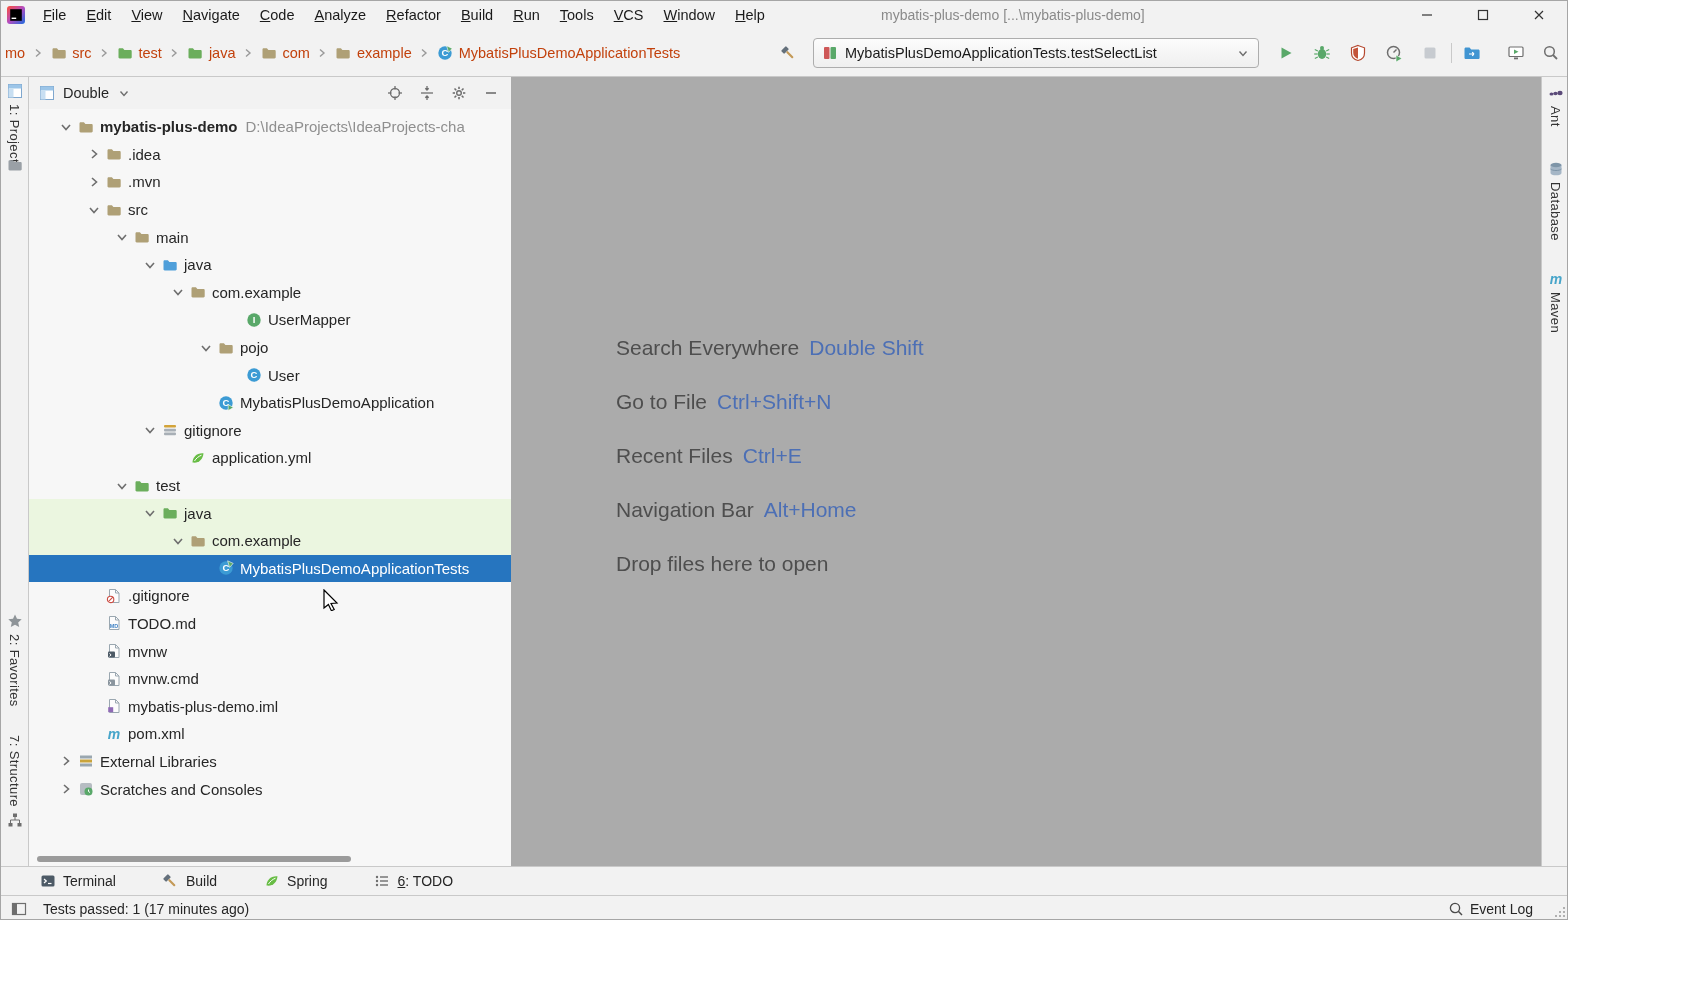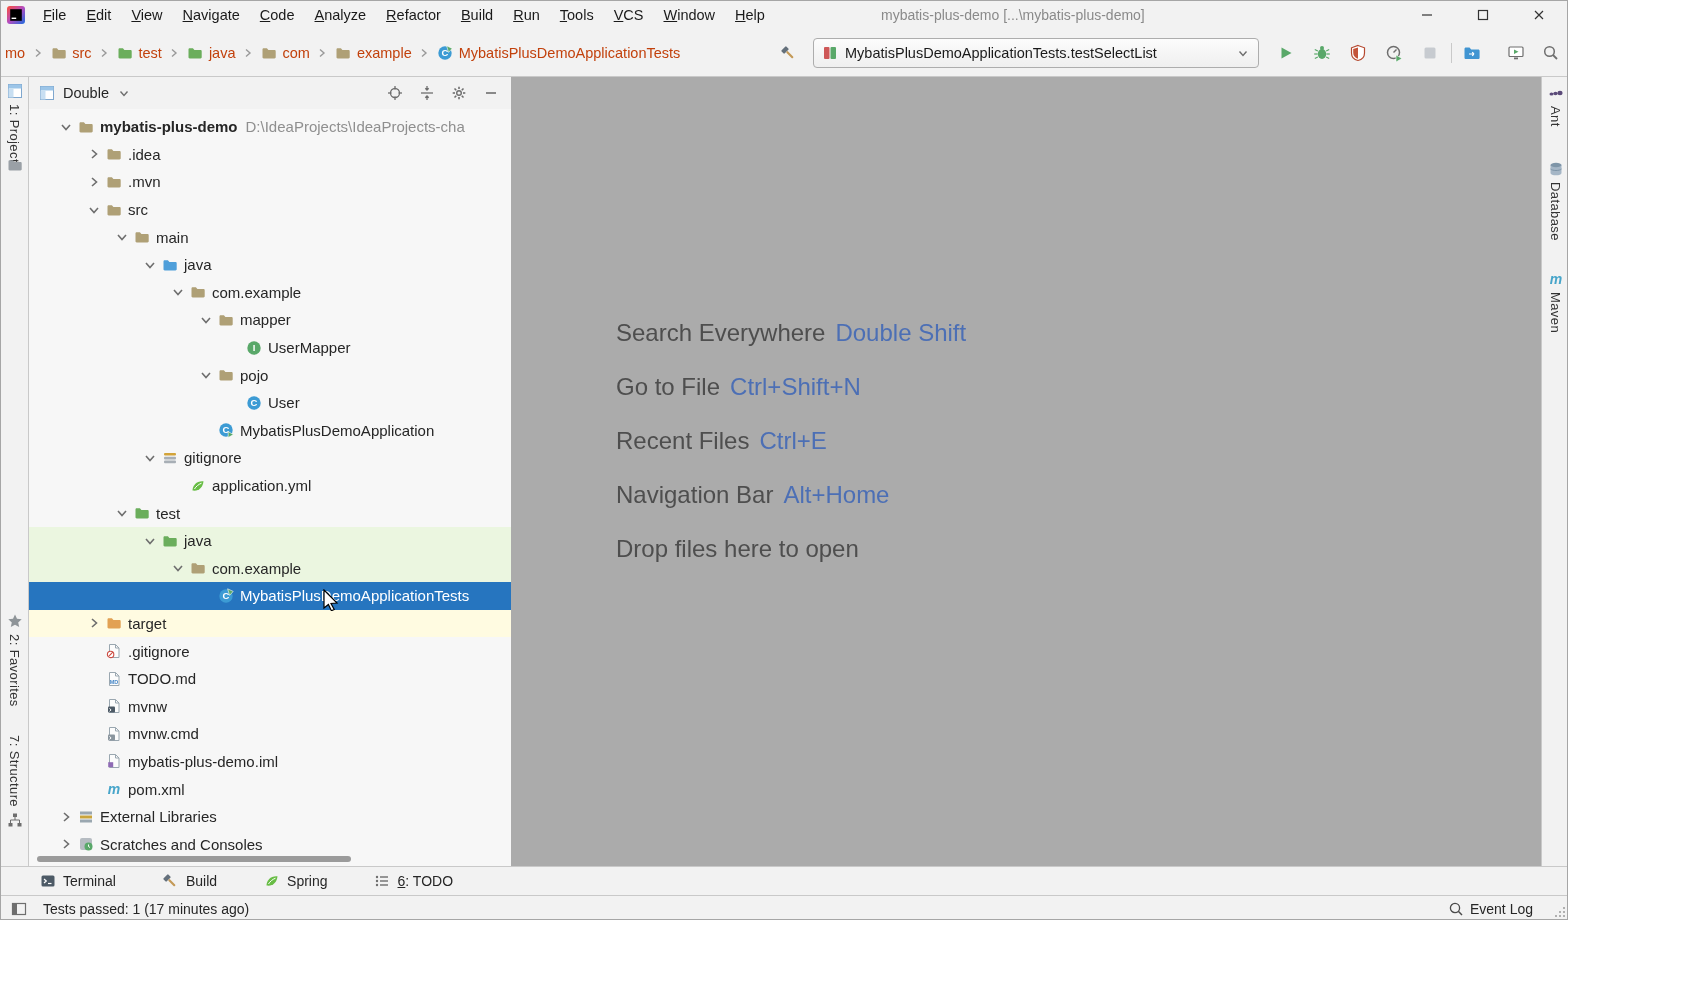--- a/index.html
+++ b/index.html
@@ -65,21 +65,21 @@
   .bg-green    { background:#EBF6E0; }
   .bg-yellow   { background:#FFFBE1; }
   .bg-selected { background:#2675BF; }
   .bg-selected .lbl { color:#FFFFFF; }
   #tree-cursor { position:absolute; left:292px; top:512px; z-index:5; }
   #pp-hscroll { position:absolute; left:8px; bottom:4px; width:314px; height:6px; background:#9B9B9B; border-radius:3px; }
 
   
   #editor { position:absolute; left:510px; top:76px; width:1030px; height:789px; background:#ABABAB; }
   #shortcuts { position:absolute; left:105px; top:229px; }
-  .sc-line { height:54px; display:flex; align-items:center; font-size:24px; white-space:nowrap; }
+  .sc-line { height:54px; display:flex; align-items:flex-end; font-size:21px; white-space:nowrap; }
   .sc-label { color:#4E4E4E; }
   .sc-keys { color:#4C6FB5; margin-left:10px; }
 
   
   #bottom-bar { position:absolute; left:0; top:865px; width:1568px; height:29px; border-top:1px solid #C9C9C9; background:#F2F2F2;
                 display:flex; align-items:center; padding-left:38px; gap:46px; }
   .tool-btn { display:flex; align-items:center; gap:7px; font-size:14px; color:#262626; }
   .tool-btn .icon { width:17px; height:17px; }
 
   
@@ -517,33 +517,20 @@
                 <path d="M4 6l4 4.5L12 6" fill="none" stroke="#6E6E6E" stroke-width="1.6"></path>
               </svg>
             </span>
             <span class="icon">
               <svg width="16" height="16" viewBox="0 0 16 16" xmlns="http://www.w3.org/2000/svg">
                 <path d="M1.5 4.5c0-.7.5-1.2 1.2-1.2h3.2l1.5 1.7h6.1c.7 0 1.2.5 1.2 1.2v6.1c0 .7-.5 1.2-1.2 1.2H2.7c-.7 0-1.2-.5-1.2-1.2z" fill="#AFA076"></path>
               </svg>
             </span>
             <span class="lbl">com.example</span>
           </div>
-          <div class="tree-row" style="padding-left:166px">
-            <span class="chev">
-              <svg width="16" height="16" viewBox="0 0 16 16" xmlns="http://www.w3.org/2000/svg">
-                <path d="M4 6l4 4.5L12 6" fill="none" stroke="#6E6E6E" stroke-width="1.6"></path>
-              </svg>
-            </span>
-            <span class="icon">
-              <svg width="16" height="16" viewBox="0 0 16 16" xmlns="http://www.w3.org/2000/svg">
-                <path d="M1.5 4.5c0-.7.5-1.2 1.2-1.2h3.2l1.5 1.7h6.1c.7 0 1.2.5 1.2 1.2v6.1c0 .7-.5 1.2-1.2 1.2H2.7c-.7 0-1.2-.5-1.2-1.2z" fill="#AFA076"></path>
-              </svg>
-            </span>
-            <span class="lbl">mapper</span>
-          </div>
           <div class="tree-row" style="padding-left:194px">
             <span class="chev"></span>
             <span class="icon">
               <svg width="16" height="16" viewBox="0 0 16 16" xmlns="http://www.w3.org/2000/svg">
                 <circle cx="8" cy="8" r="6.7" fill="#59A869"></circle>
                 <text x="8" y="11.2" font-size="9.5" font-weight="bold" text-anchor="middle" fill="#fff">I</text>
               </svg>
             </span>
             <span class="lbl">UserMapper</span>
           </div>
@@ -648,33 +635,20 @@
           <div class="tree-row bg-selected" style="padding-left:166px">
             <span class="chev"></span>
             <span class="icon">
               <svg width="16" height="16" viewBox="0 0 16 16" xmlns="http://www.w3.org/2000/svg">
                 <circle cx="8" cy="8" r="6.7" fill="#3C9BD4"></circle>
                 <text x="8" y="11.2" font-size="9.5" font-weight="bold" text-anchor="middle" fill="#fff">C</text>
                 <path d="M9.6 .8l5.6 2.6-3.6 4z" fill="#59A869" stroke="#fff" stroke-width=".6"></path>
               </svg>
             </span>
             <span class="lbl">MybatisPlusDemoApplicationTests</span>
-          </div>
-          <div class="tree-row bg-yellow" style="padding-left:54px">
-            <span class="chev">
-              <svg width="16" height="16" viewBox="0 0 16 16" xmlns="http://www.w3.org/2000/svg">
-                <path d="M6 4l4.5 4L6 12" fill="none" stroke="#6E6E6E" stroke-width="1.6"></path>
-              </svg>
-            </span>
-            <span class="icon">
-              <svg width="16" height="16" viewBox="0 0 16 16" xmlns="http://www.w3.org/2000/svg">
-                <path d="M1.5 4.5c0-.7.5-1.2 1.2-1.2h3.2l1.5 1.7h6.1c.7 0 1.2.5 1.2 1.2v6.1c0 .7-.5 1.2-1.2 1.2H2.7c-.7 0-1.2-.5-1.2-1.2z" fill="#E2A153"></path>
-              </svg>
-            </span>
-            <span class="lbl">target</span>
           </div>
           <div class="tree-row" style="padding-left:54px">
             <span class="chev"></span>
             <span class="icon">
               <svg width="16" height="16" viewBox="0 0 16 16" xmlns="http://www.w3.org/2000/svg">
                 <path d="M3.5 1.5h6l3.5 3.5v9.5h-9.5z" fill="#FCFCFC" stroke="#9AA7B0"></path>
                 <path d="M9.5 1.5v3.5h3.5" fill="none" stroke="#9AA7B0"></path>
                 <circle cx="4.6" cy="11.4" r="3.2" fill="#fff" stroke="#CC4B41" stroke-width="1.1"></circle>
                 <line x1="2.4" y1="13.6" x2="6.8" y2="9.2" stroke="#CC4B41" stroke-width="1.1"></line>
               </svg>

